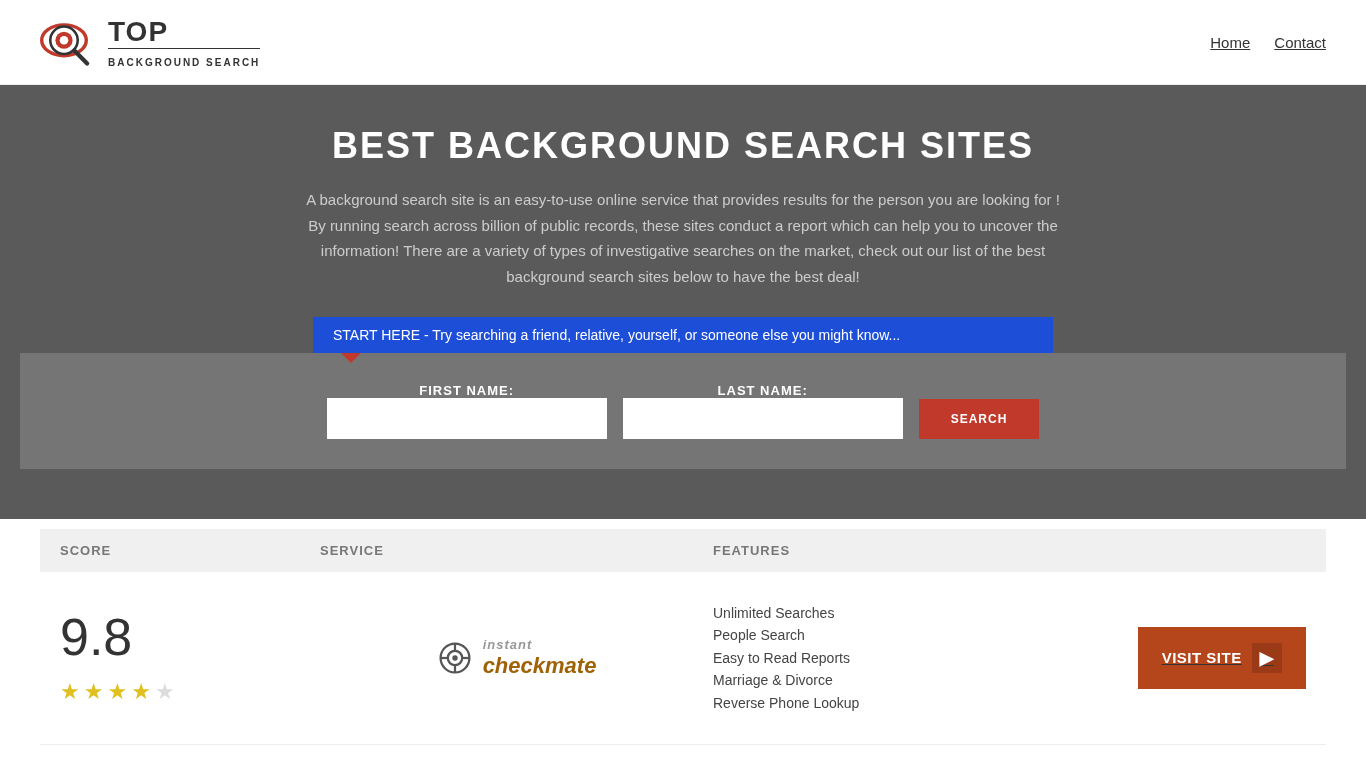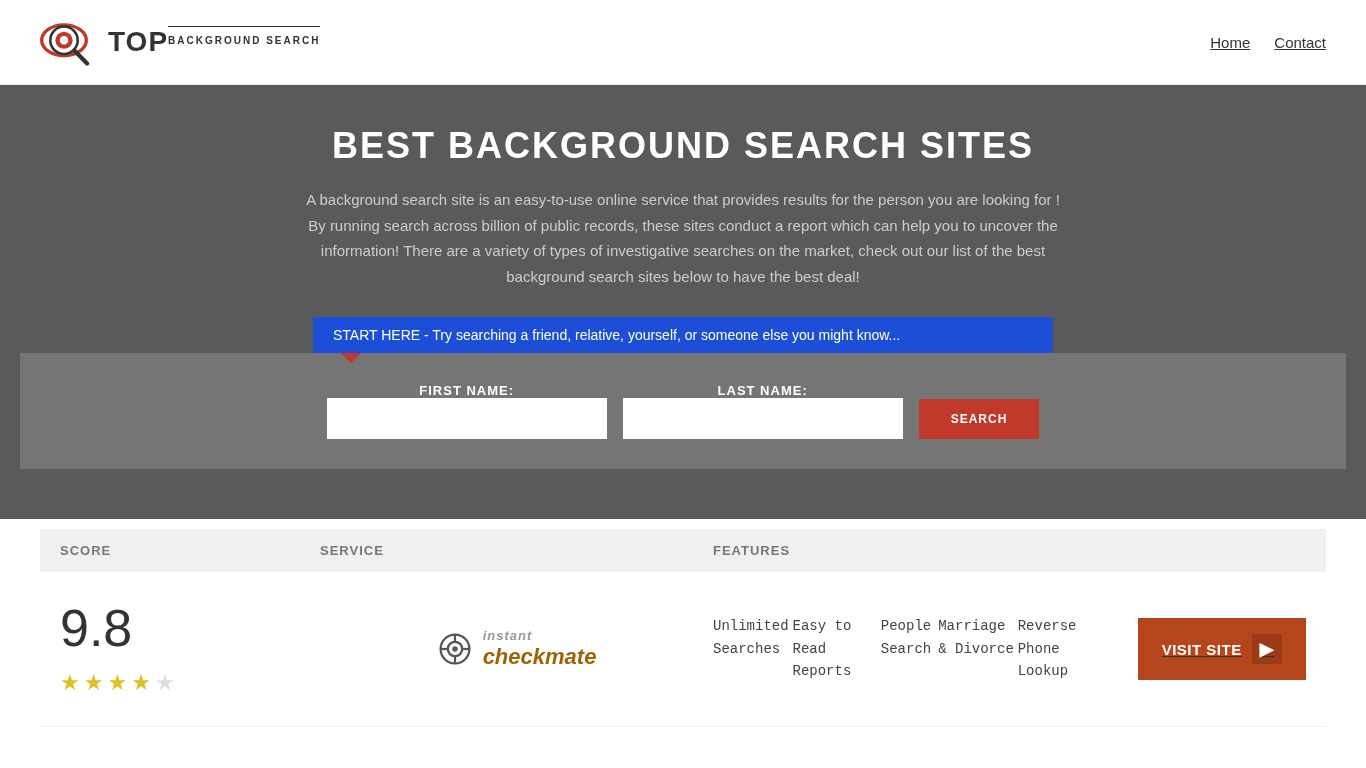--- a/index.html
+++ b/index.html
@@ -18,20 +18,21 @@
       display: flex;
       align-items: center;
       gap: 8px;
     }
     .logo-icon {
       width: 60px;
       height: 60px;
     }
     .logo-text {
       display: flex;
+      flex-direction: column;
     }
     .logo-top {
       font-size: 28px;
       font-weight: 900;
       color: #333;
       letter-spacing: 1px;
     }
     .logo-sub {
       font-size: 10px;
       font-weight: bold;
@@ -187,22 +188,22 @@
 
     
     .checkmate-logo {
       display: flex;
       align-items: center;
       gap: 6px;
     }
 
     .features-cell {
       display: flex;
+      flex-direction: column;
       gap: 0;
-      font-family: Liberation Mono, monospace;
     }
     .feature-item {
       font-size: 14px;
       color: #444;
       line-height: 1.6;
     }
 
     .visit-cell {
       display: flex;
       align-items: center;
@@ -316,22 +317,22 @@
           <line x1="20" y1="28" x2="20" y2="36" stroke="#555" stroke-width="2.5"></line>
         </svg>
         <div style="display:flex; flex-direction:column; line-height:1.2;">
           <span style="font-size:13px; color:#999; font-style:italic; font-weight:bold; letter-spacing:1px;">instant</span>
           <span style="font-size:22px; color:#a16207; font-style:italic; font-weight:bold;">checkmate</span>
         </div>
       </div>
     </div>
     <div class="features-cell">
       <span class="feature-item">Unlimited Searches</span>
+      <span class="feature-item">People Search</span>
       <span class="feature-item">Easy to Read Reports</span>
-      <span class="feature-item">People Search</span>
       <span class="feature-item">Marriage &amp; Divorce</span>
       <span class="feature-item">Reverse Phone Lookup</span>
     </div>
     <div class="visit-cell">
       <button class="visit-btn">
         <span>VISIT SITE</span>
         <span class="arrow">▶</span>
       </button>
     </div>
   </div>

